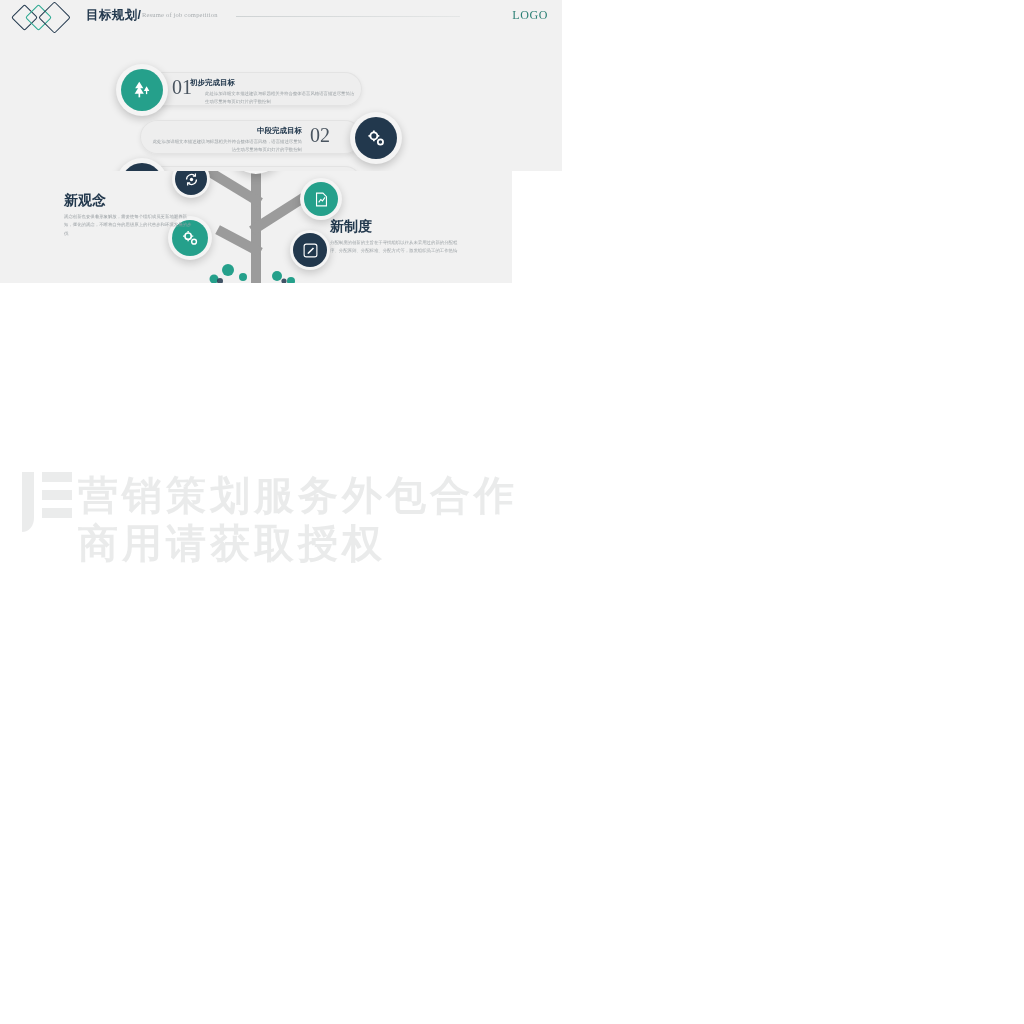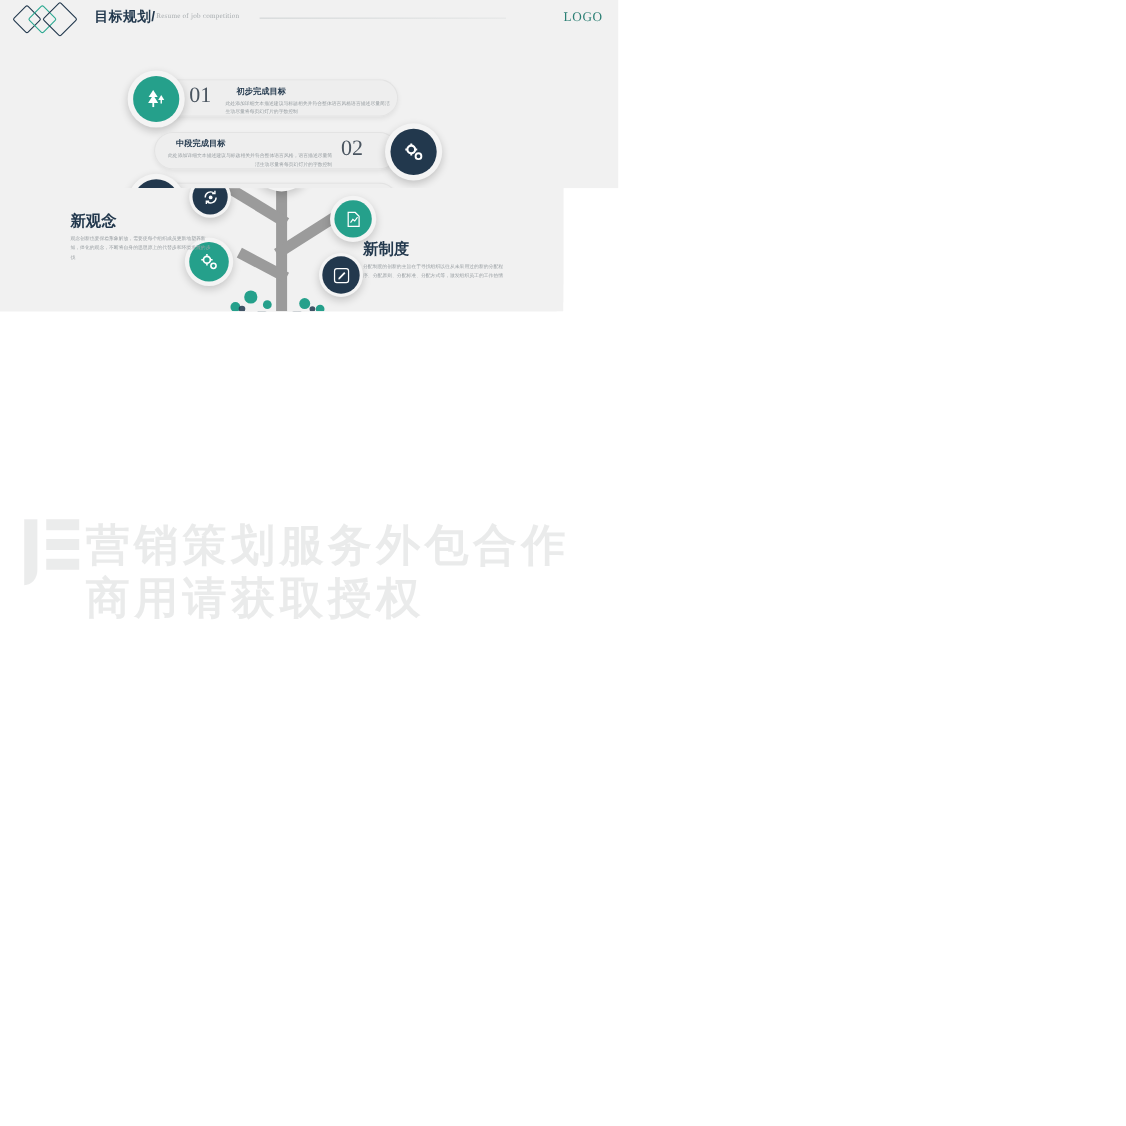--- a/index.html
+++ b/index.html
@@ -740,37 +740,37 @@
         <svg width="22" height="22" viewBox="0 0 24 24">
           <path d="M9 3l4.5 7h-9z" fill="#fff"></path>
             <path d="M9 8l5 8H4z" fill="#fff"></path>
             <rect x="8.2" y="15" width="1.8" height="5" fill="#fff"></rect>
           <path d="M17 8l3 5h-6z" fill="#fff"></path>
             <rect x="16.3" y="12.5" width="1.4" height="4" fill="#fff"></rect>
         </svg>
       </div>
     </div>
     <div class="gbig" style="left:172px;top:76px">01</div>
-    <div class="gh2" style="left:215px;top:78px">初步完成目标</div>
+    <div class="gh2" style="left:190px;top:78px">初步完成目标</div>
     <div class="gb2" style="left:205px;top:90px;width:152px">此处添加详细文本描述建议与标题相关并符合整体语言风格语言描述尽量简洁生动尽量将每页幻灯片的字数控制</div>
 
     <div class="gbar" style="left:140px;top:120px;width:222px"></div>
     <div class="gcircle" style="left:350px;top:112px">
       <div class="gi" style="background:#22384d">
         <svg width="21" height="21" viewBox="0 0 24 24">
           <circle cx="9" cy="9" r="4" fill="none" stroke="#fff" stroke-width="2.2"></circle>
           <circle cx="16.5" cy="16" r="3" fill="none" stroke="#fff" stroke-width="2"></circle>
           <g stroke="#fff" stroke-width="2">
               <path d="M9 2.8v2.2M9 13v2.2M2.8 9h2.2M13 9h2.2"></path>
             </g>
         </svg>
       </div>
     </div>
     <div class="gbig" style="left:310px;top:124px">02</div>
-    <div class="gh2" style="left:160px;top:126px;width:142px;">中段完成目标</div>
+    <div class="gh2" style="left:160px;top:126px;width:142px;text-align:right">中段完成目标</div>
     <div class="gb2" style="left:150px;top:138px;width:152px;text-align:right">此处添加详细文本描述建议与标题相关并符合整体语言风格，语言描述尽量简洁生动尽量将每页幻灯片的字数控制</div>
 
     <div class="gbar" style="left:140px;top:166px;width:222px"></div>
     <div class="gcircle" style="left:116px;top:158px">
       <div class="gi" style="background:#22384d">
         
       </div>
     </div>
   </div>
 

